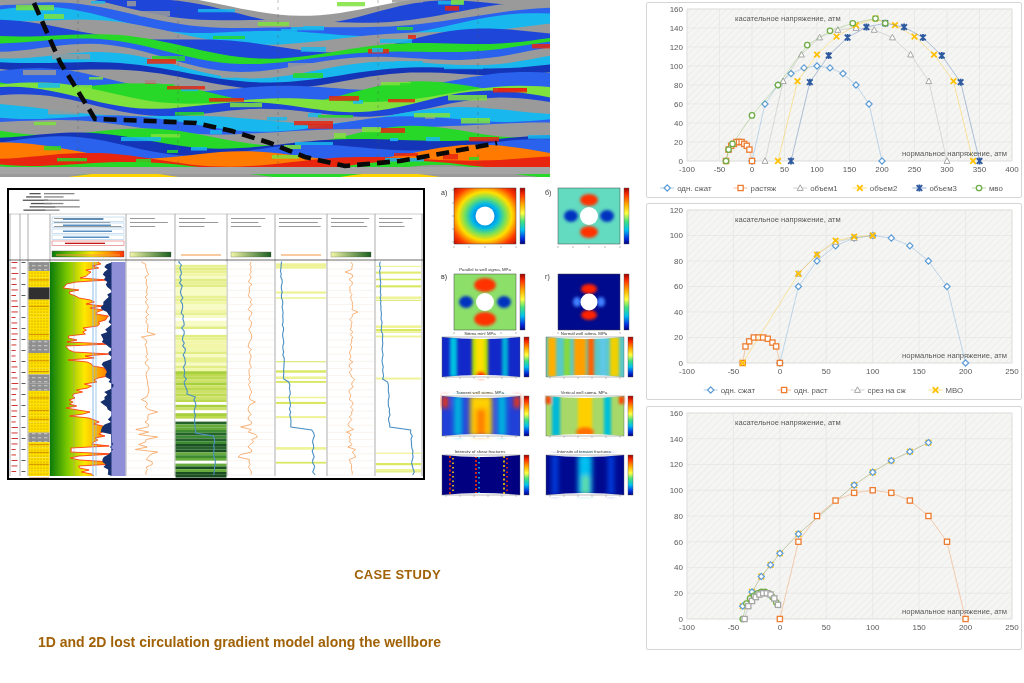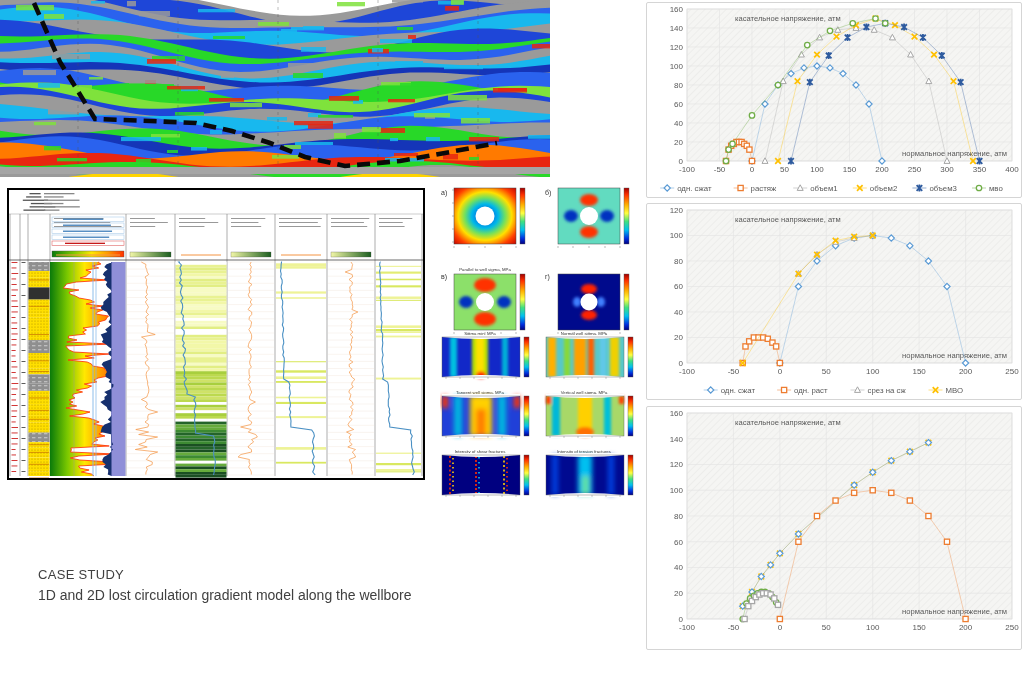--- a/index.html
+++ b/index.html
@@ -1,22 +1,22 @@
 <!DOCTYPE html>
 <html><head>
 <meta charset="utf-8">
 <style>
   html,body{margin:0;padding:0;background:#fff;}
   body{font-family:"Liberation Sans",sans-serif;}
   #slide{position:relative;width:1024px;height:683px;background:#fff;overflow:hidden;}
   .abs{position:absolute;}
   .panelbox svg{display:block;}
-  .caption{color:#404040;font-weight:normal;line-height:1.45;}
+  .caption{color:#a16207;font-weight:bold;line-height:1.45;text-align:right;}
   .caption .l1{font-size:13px;letter-spacing:.3px;}
-  .caption .l2{font-size:14px;}
+  .caption .l2{font-size:14px;margin-top:47px;}
   .chartbox{position:absolute;left:646px;width:376px;background:#fff;border:1px solid #d5d5d5;border-radius:2px;box-sizing:border-box;}
   .chartbox svg{display:block;}
   .sgrid{display:grid;grid-template-columns:96px 96px;column-gap:8px;}
   text{font-family:"Liberation Sans",sans-serif;}
 </style>
 </head>
 <body>
 
 <svg width="0" height="0" style="position:absolute">
 <defs>

